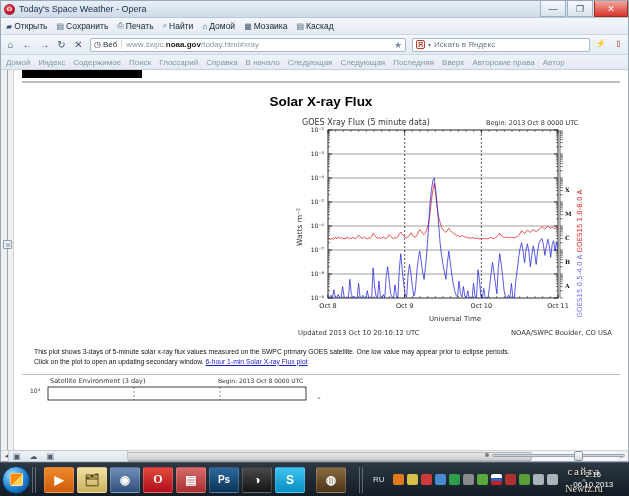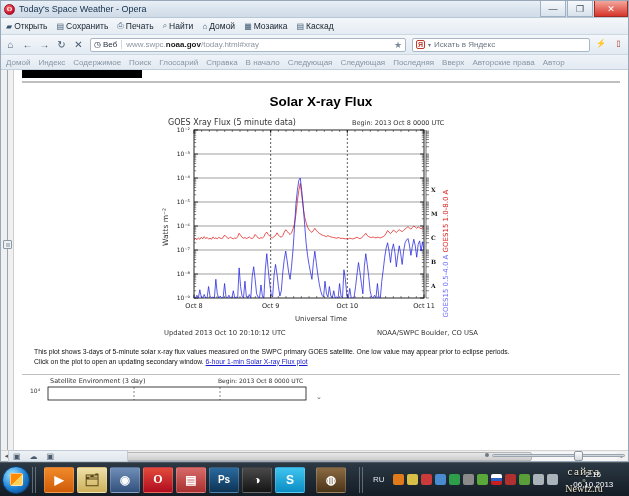--- a/index.html
+++ b/index.html
@@ -143,21 +143,21 @@
     font-size:11px; font-weight:bold; color:#000; padding:9px 0 8px 14px;
   }
   .latest a{ color:#1a1ac8; text-decoration:underline; }
 
   .plot-title{
     text-align:center; font-size:13.5px; font-weight:bold; color:#000;
     margin-top:11px; margin-bottom:7px;
   }
 
   
-  .chartwrap{ display:flex; justify-content:center;text-decoration:underline; }
+  .chartwrap{ display:flex; justify-content:flex-end;text-decoration:underline; }
 
   .blurb{
     font-size:6.8px; color:#111; line-height:1.45; padding:6px 12px 0 12px;
   }
   .blurb a{ color:#1a1ac8; }
 
   .plot-title2{
     text-align:center; font-size:13.5px; font-weight:bold; color:#000;
     margin-top:10px; margin-bottom:4px;
   }

